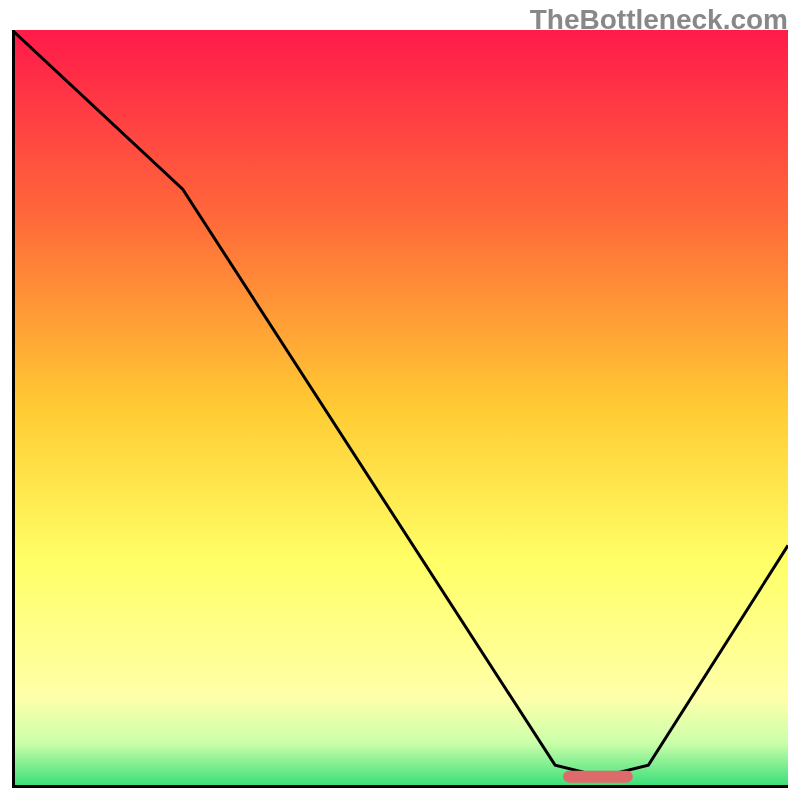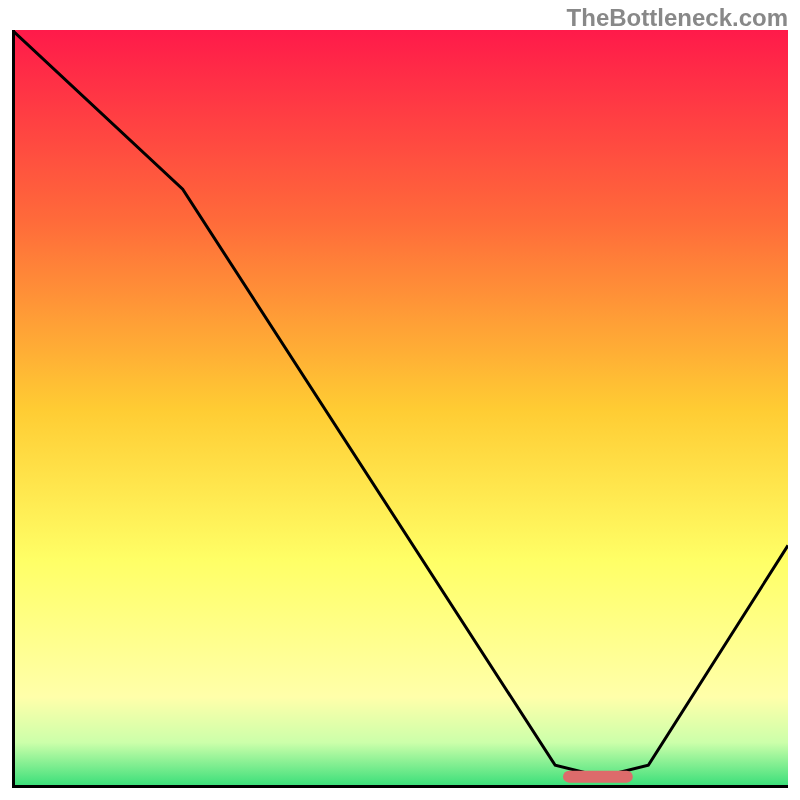--- a/index.html
+++ b/index.html
@@ -12,21 +12,21 @@
   }
   .container {
     position: relative;
     width: 800px;
     height: 800px;
   }
   .watermark {
     position: absolute;
     top: 4px;
     right: 12px;
-    font-size: 24px;
+    font-size: 28px;
     font-weight: bold;
     color: #888888;
     z-index: 10;
   }
   .chart-area {
     position: absolute;
     left: 12px;
     top: 30px;
     width: 776px;
     height: 758px;

